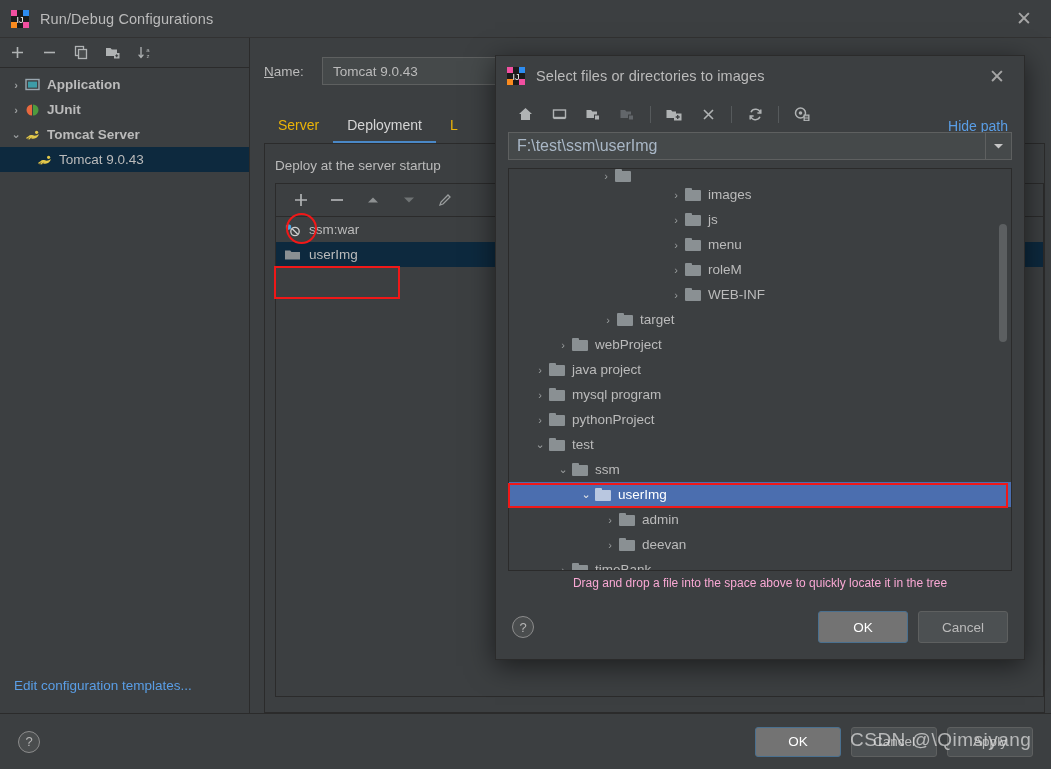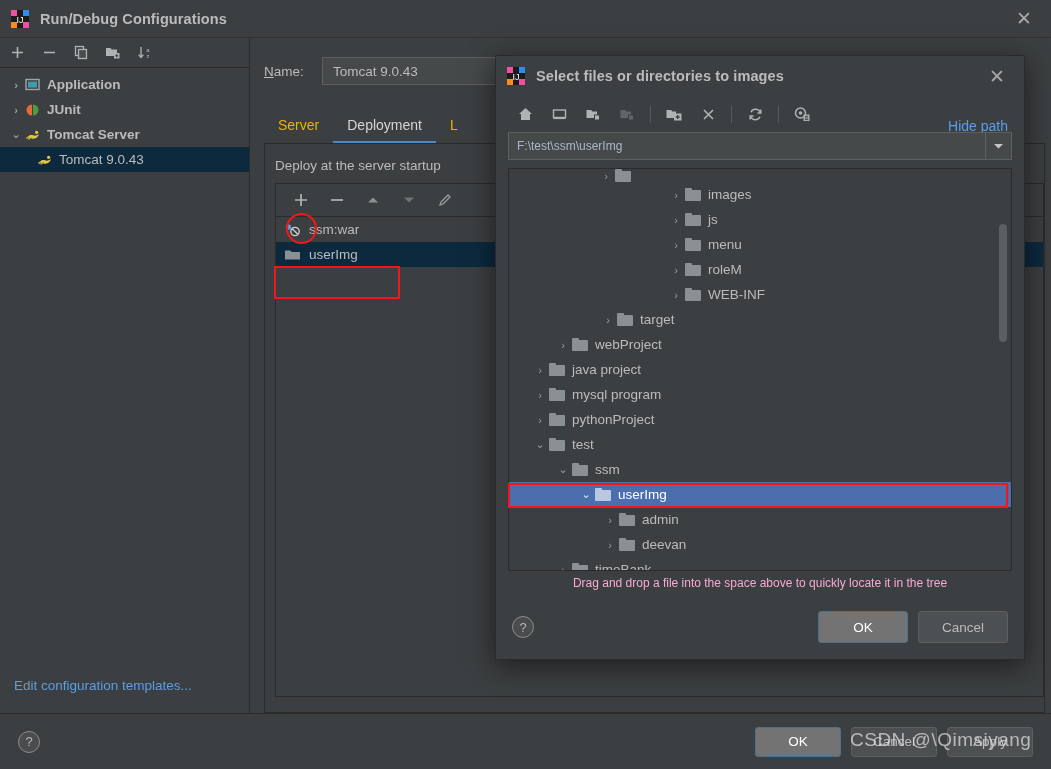--- a/index.html
+++ b/index.html
@@ -18,21 +18,21 @@
     display: flex; flex-direction: column;
   }
   .titlebar {
     height: 38px; background: #3c3f41;
     display: flex; align-items: center;
     padding: 0 10px;
     border-bottom: 1px solid #323232;
     flex: none;
   }
   .tl-icon { width: 20px; height: 20px; margin-right: 10px; flex: none; position: relative; }
-  .tl-title { color: #bbbbbb; font-size: 14.5px; letter-spacing: .1px; font-weight: bold; }
+  .tl-title { color: #bbbbbb; font-size: 14.5px; letter-spacing: .1px; }
   .tl-close {
     margin-left: auto; width: 34px; height: 30px;
     display: flex; align-items: center; justify-content: center;
     color: #a6a6a6; font-size: 19px; font-weight: 300;
   }
 
   .body-area { flex: 1; display: flex; min-height: 0; }
 
   
   .left-panel {
@@ -142,21 +142,21 @@
   .fd-toolbar .fbtn.disabled { color: #5f6364; }
   .fd-sep { width: 1px; height: 17px; background: #565a5c; margin: 0 10px 0 2px; flex: none; }
   .hide-path { margin-left: auto; color: #5a9ee6; font-size: 14px; margin-top: 24px; }
   .fd-path-row { padding: 0 12px; flex: none; }
   .fd-path {
     height: 28px; display: flex; align-items: stretch;
     border: 1px solid #5e6060; background: #45494a;
   }
   .fd-path .ptxt {
     flex: 1; display: flex; align-items: center; padding-left: 8px;
-    color: #a9b7c6; font-size: 12px;
+    color: #a9b7c6; font-size: 16px;
   }
   .fd-path .pdrop {
     width: 26px; border-left: 1px solid #5e6060;
     display: flex; align-items: center; justify-content: center;
     color: #bbbbbb; font-size: 9px;
   }
   .fd-tree-wrap {
     margin: 8px 12px 0 12px; flex: 1; min-height: 0;
     border: 1px solid #2b2b2b; background: #3c3f41;
     position: relative; overflow: hidden;

